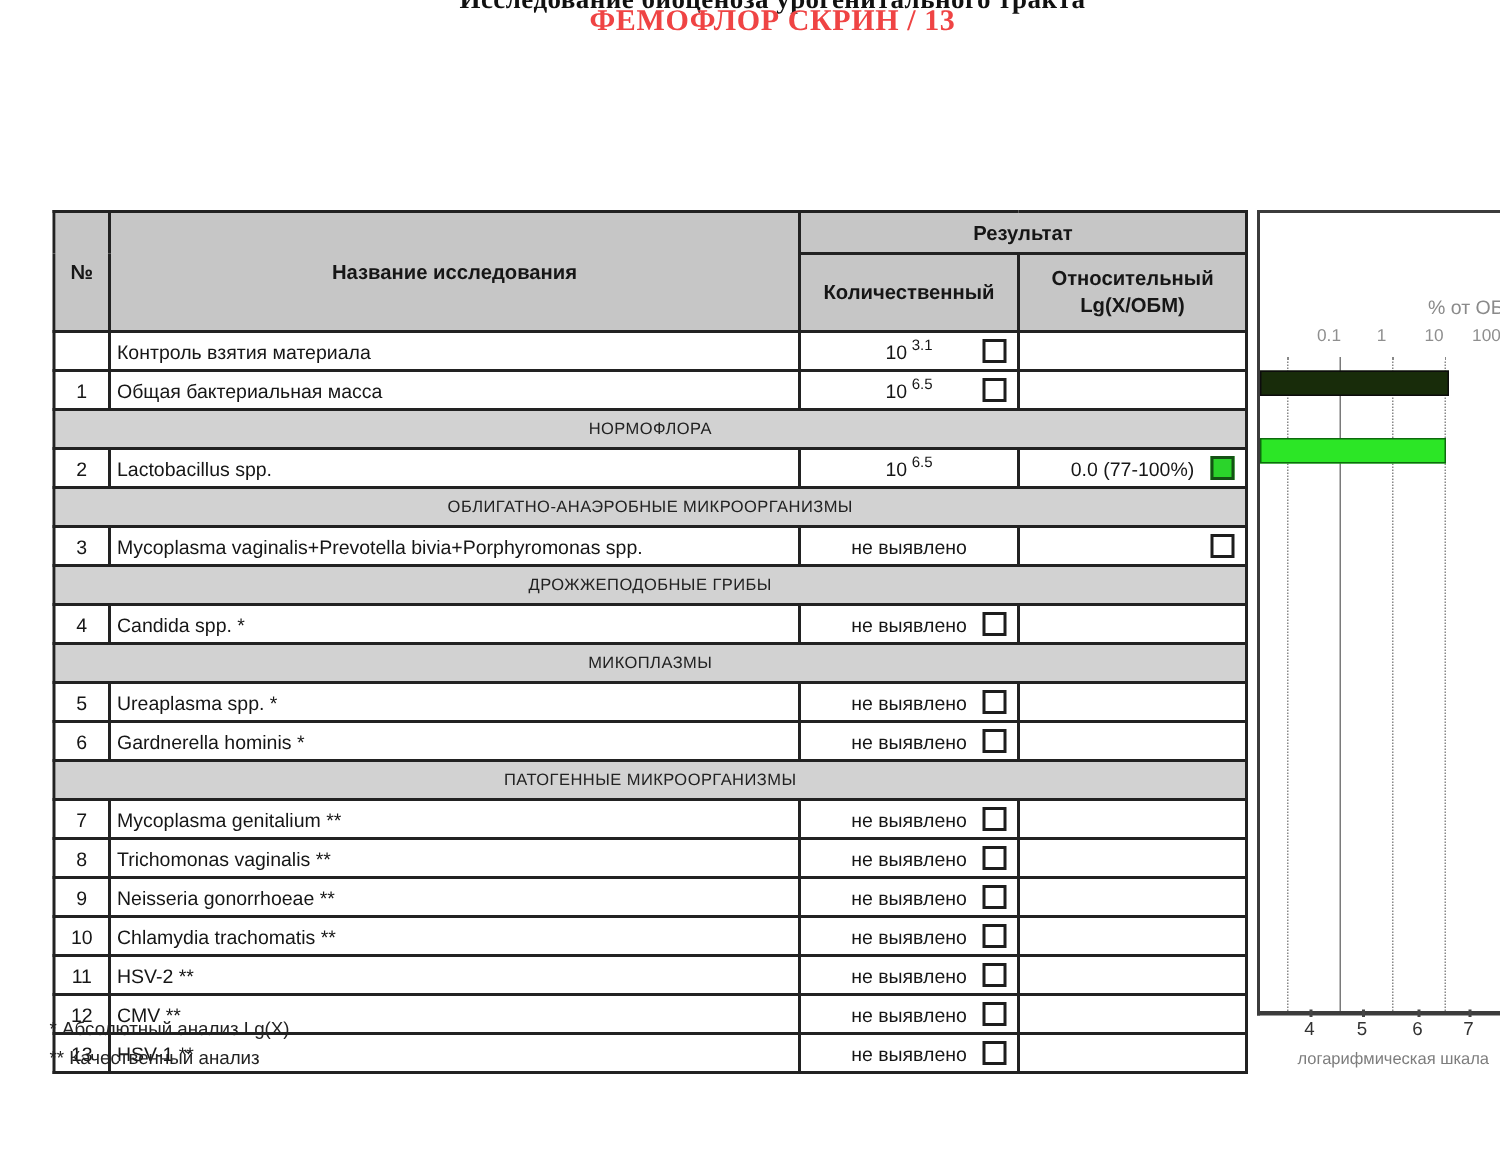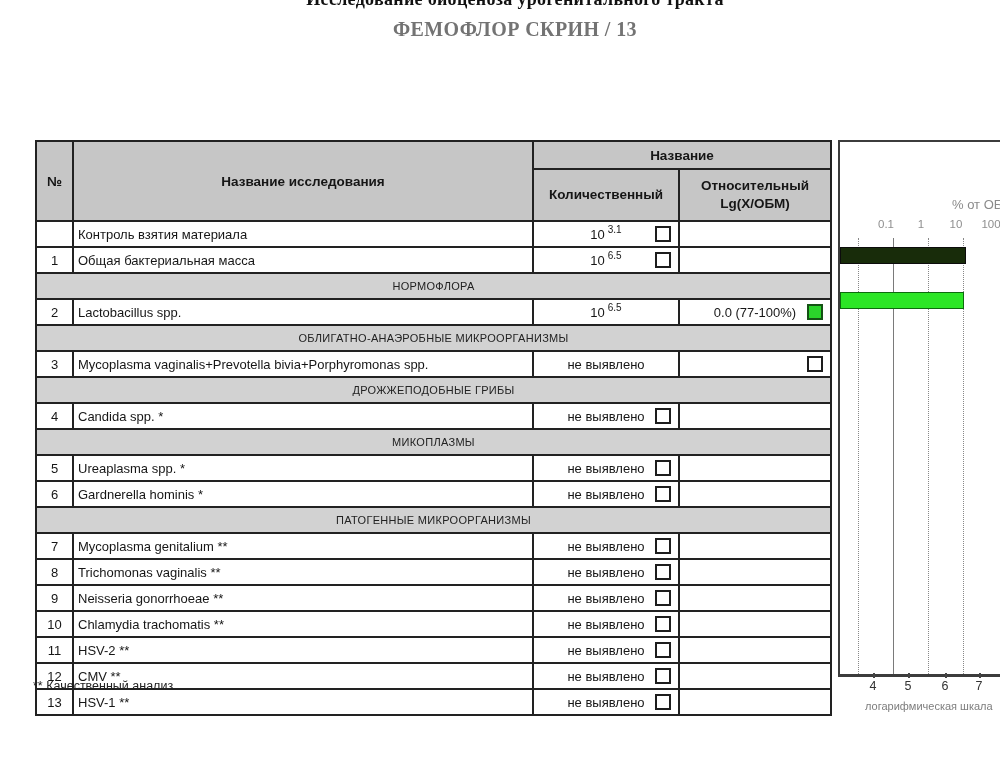--- a/index.html
+++ b/index.html
@@ -12,22 +12,22 @@
   .page{position:absolute;inset:0;width:1000px;height:767px;overflow:hidden;}
 
   
   .titles{position:absolute;top:0;left:30px;width:970px;height:52px;text-align:center;}
   .title-line1{
     position:absolute;top:-11px;left:0;right:0;
     font-family:"Liberation Serif", serif;font-weight:bold;font-size:18px;letter-spacing:.3px;color:#111;
     white-space:nowrap;
   }
   .title-line2{
-    position:absolute;top:18px;left:0;right:0;
-    font-family:"Liberation Serif", serif;font-weight:bold;font-size:20px;letter-spacing:.4px;color:#737373;
+    position:absolute;top:3px;left:0;right:0;
+    font-family:"Liberation Serif", serif;font-weight:bold;font-size:20px;letter-spacing:.4px;color:#ef4444;
     white-space:nowrap;
   }
 
   
   table.results{
     position:absolute;left:35px;top:140px;
     border-collapse:collapse;table-layout:fixed;
     font-size:13px;color:#161616;
   }
   table.results td, table.results th{
@@ -95,21 +95,21 @@
     <colgroup>
       <col class="c-num">
         <col class="c-name">
         <col class="c-quant">
         <col class="c-rel">
     </colgroup>
     <thead>
       <tr class="h1">
         <th class="hnum" rowspan="2">№</th>
         <th class="hname" rowspan="2">Название исследования</th>
-        <th colspan="2">Название</th>
+        <th colspan="2">Результат</th>
       </tr>
       <tr class="h2">
         <th>Количественный</th>
         <th>Относительный Lg(X/ОБМ)</th>
       </tr>
     </thead>
     <tbody id="tbody">
         <tr class="datarow">
           <td class="num"></td>
           <td class="name">Контроль взятия материала</td>
@@ -208,20 +208,21 @@
         <tr class="datarow">
           <td class="num">13</td>
           <td class="name">HSV-1 **</td>
           <td class="quant">не выявлено<span class="cb"></span></td>
           <td class="rel"></td>
         </tr>
       </tbody>
   </table>
 
   <div class="footnotes">
+    <div>*  Абсолютный анализ Lg(X)</div>
     <div>** Качественный анализ</div>
   </div>
 
   <div class="chart-wrap">
     <div class="chart-box">
       <div class="pct-label">% от ОБМ</div>
       <div class="topticks">
         <span class="tt0">0.1</span>
         <span class="tt1">1</span>
         <span class="tt2">10</span>

